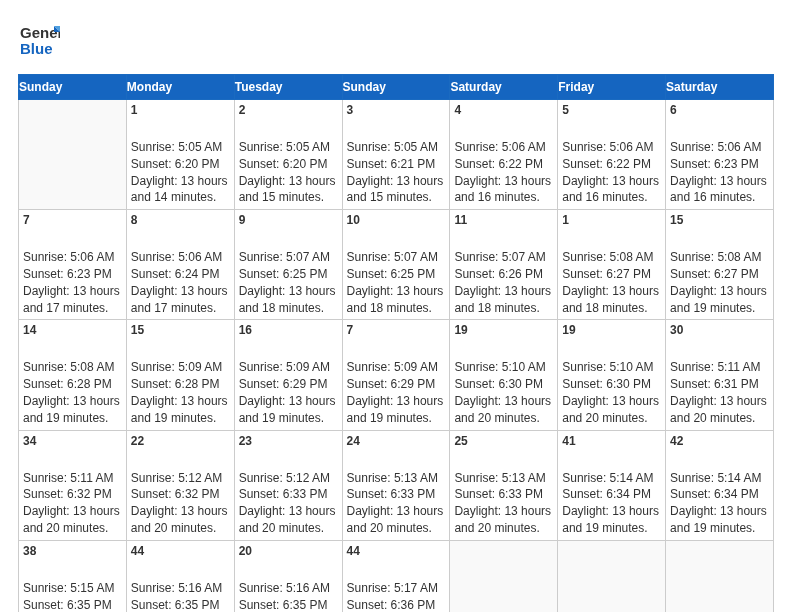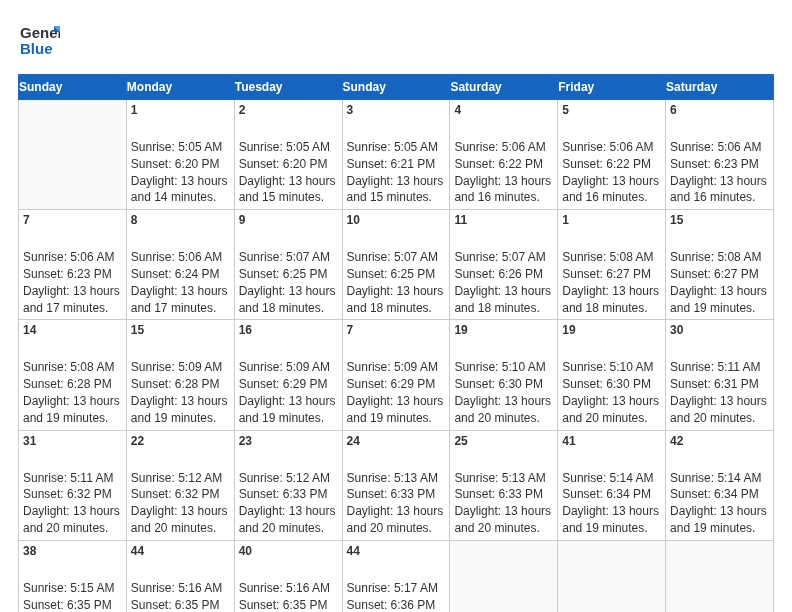--- a/index.html
+++ b/index.html
@@ -197,21 +197,21 @@
             <span class="day-num">19</span>
             <div class="cell-info">Sunrise: 5:10 AM<br>Sunset: 6:30 PM<br>Daylight: 13 hours and 20 minutes.</div>
           </td>
           <td>
             <span class="day-num">30</span>
             <div class="cell-info">Sunrise: 5:11 AM<br>Sunset: 6:31 PM<br>Daylight: 13 hours and 20 minutes.</div>
           </td>
         </tr>
         <tr>
           <td>
-            <span class="day-num">31</span>
+            <span class="day-num">34</span>
             <div class="cell-info">Sunrise: 5:11 AM<br>Sunset: 6:32 PM<br>Daylight: 13 hours and 20 minutes.</div>
           </td>
           <td>
             <span class="day-num">22</span>
             <div class="cell-info">Sunrise: 5:12 AM<br>Sunset: 6:32 PM<br>Daylight: 13 hours and 20 minutes.</div>
           </td>
           <td>
             <span class="day-num">23</span>
             <div class="cell-info">Sunrise: 5:12 AM<br>Sunset: 6:33 PM<br>Daylight: 13 hours and 20 minutes.</div>
           </td>
@@ -235,21 +235,21 @@
         <tr>
           <td>
             <span class="day-num">38</span>
             <div class="cell-info">Sunrise: 5:15 AM<br>Sunset: 6:35 PM<br>Daylight: 13 hours and 19 minutes.</div>
           </td>
           <td>
             <span class="day-num">44</span>
             <div class="cell-info">Sunrise: 5:16 AM<br>Sunset: 6:35 PM<br>Daylight: 13 hours and 19 minutes.</div>
           </td>
           <td>
-            <span class="day-num">40</span>
+            <span class="day-num">20</span>
             <div class="cell-info">Sunrise: 5:16 AM<br>Sunset: 6:35 PM<br>Daylight: 13 hours and 19 minutes.</div>
           </td>
           <td>
             <span class="day-num">44</span>
             <div class="cell-info">Sunrise: 5:17 AM<br>Sunset: 6:36 PM<br>Daylight: 13 hours and 19 minutes.</div>
           </td>
           <td class="empty"></td>
           <td class="empty"></td>
           <td class="empty"></td>
         </tr>

